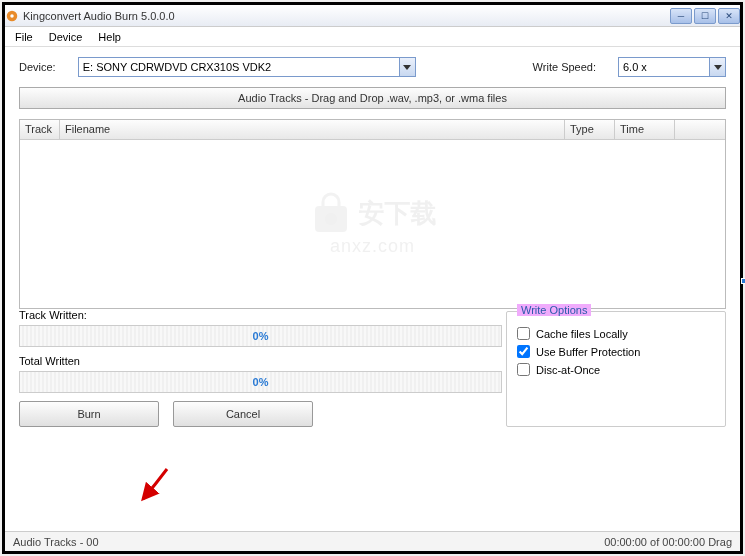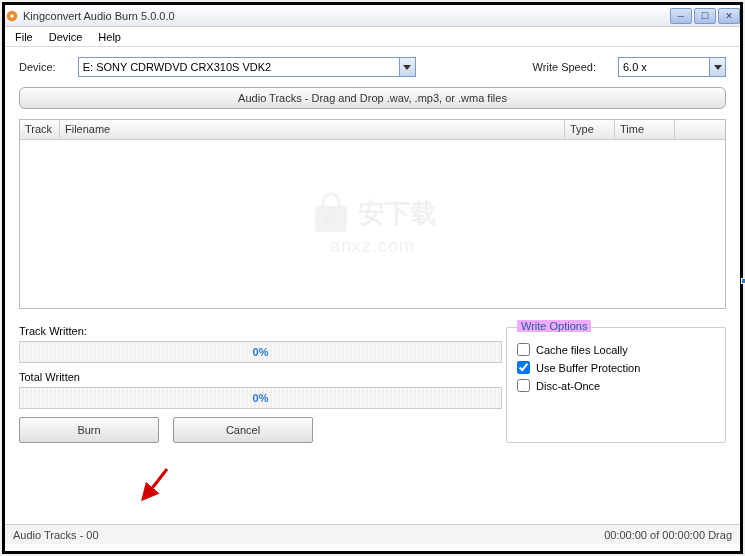--- a/index.html
+++ b/index.html
@@ -14,22 +14,22 @@
 .menubar .menuitem { padding: 2px 6px; cursor: pointer; }
 .content { padding: 10px 14px; }
 .row1 { display: flex; align-items: center; gap: 22px; margin-bottom: 10px; }
 .label { color: #222; }
 .select { height: 20px; border: 1px solid #7a9acc; background: #fff; display: flex; align-items: center; padding: 0 4px; position: relative; }
 .select .arrow { position: absolute; right: 0; top: 0; width: 16px; height: 100%; background: linear-gradient(#eaf0fb,#c8d8f0); border-left: 1px solid #7a9acc; display:flex; align-items:center; justify-content:center; }
 .select .arrow svg { width: 8px; height: 8px; }
 .dev-select { width: 338px; }
 .ws-select { width: 108px; }
 .spacer { flex: 1; }
-.drophdr { height: 22px; background: linear-gradient(#fdfdfd,#e4e4e4); border: 1px solid #aaa; border-radius: 6px; display: flex; align-items: center; justify-content: center; color: #333; margin-bottom: 10px; }
-.table { border: 1px solid #bbb; height: 190px; margin-bottom: 16px; background: #fff; display: flex; flex-direction: column; }
+.drophdr { height: 22px; background: linear-gradient(#fdfdfd,#e4e4e4); border: 1px solid #aaa; border-radius: 0; display: flex; align-items: center; justify-content: center; color: #333; margin-bottom: 10px; }
+.table { border: 1px solid #bbb; height: 190px; margin-bottom: 0; background: #fff; display: flex; flex-direction: column; }
 .thead { display: flex; height: 20px; background: linear-gradient(#fdfdfd,#e8e8e8); border-bottom: 1px solid #ccc; }
 .th { border-right: 1px solid #ccc; padding: 3px 5px; color: #333; }
 .th-track { width: 40px; }
 .th-file { flex: 1; }
 .th-type { width: 50px; }
 .th-time { width: 60px; }
 .th-last { width: 50px; border-right: none; }
 .tbody { flex: 1; position: relative; display:flex; align-items:center; justify-content:center; }
 .watermark { opacity: 0.12; text-align: center; color: #888; }
 .watermark .cn { font-size: 26px; font-weight: bold; display:inline-block; vertical-align:middle;}
@@ -38,21 +38,21 @@
 .leftcol { flex: 1; }
 .proglabel { margin-bottom: 4px; }
 .progbar { height: 22px; border: 1px solid #ccc; background: repeating-linear-gradient(90deg, #f8f8f8 0, #f8f8f8 2px, #f0f0f0 2px, #f0f0f0 4px); display:flex; align-items:center; justify-content:center; margin-bottom: 8px; }
 .progval { color: #2a7ad4; font-weight: bold; }
 .btnrow { display: flex; gap: 14px; margin-top: 6px; }
 .btn { width: 140px; height: 26px; background: linear-gradient(#fdfdfd,#e0e0e0); border: 1px solid #999; border-radius: 2px; display:flex; align-items:center; justify-content:center; cursor:pointer; color:#333; }
 .groupbox { width: 220px; border: 1px solid #ccc; border-radius: 2px; padding: 10px 10px 6px; position: relative; margin-top: 2px; }
 .groupbox .legend { position: absolute; top: -8px; left: 10px; background: #f0abfc; padding: 0 4px; color: #2a5aaa; }
 .chk { display: flex; align-items: center; gap: 6px; margin: 5px 0; }
 .chk input { width: 13px; height: 13px; }
-.statusbar { position: absolute; bottom: 7px; left: 0; right: 0; height: 20px; border-top: 1px solid #ccc; background: #f4f4f4; display: flex; align-items: center; padding: 0 8px; color: #444; }
+.statusbar { position: absolute; bottom: 0; left: 0; right: 0; height: 20px; border-top: 1px solid #ccc; background: #f4f4f4; display: flex; align-items: center; padding: 0 8px; color: #444; }
 .statusbar .sbleft { flex: 1; }
 .arrow-annot { position: absolute; left: 130px; top: 460px; pointer-events: none; }
 .resize-handle { position: absolute; right: -2px; top: 50%; width: 6px; height: 6px; background: #2a7ad4; border: 1px solid #fff; }
 </style>
 </head>
 <body>
 
 <div class="outer">
   <div class="titlebar">
     <svg class="icon" viewBox="0 0 16 16">

